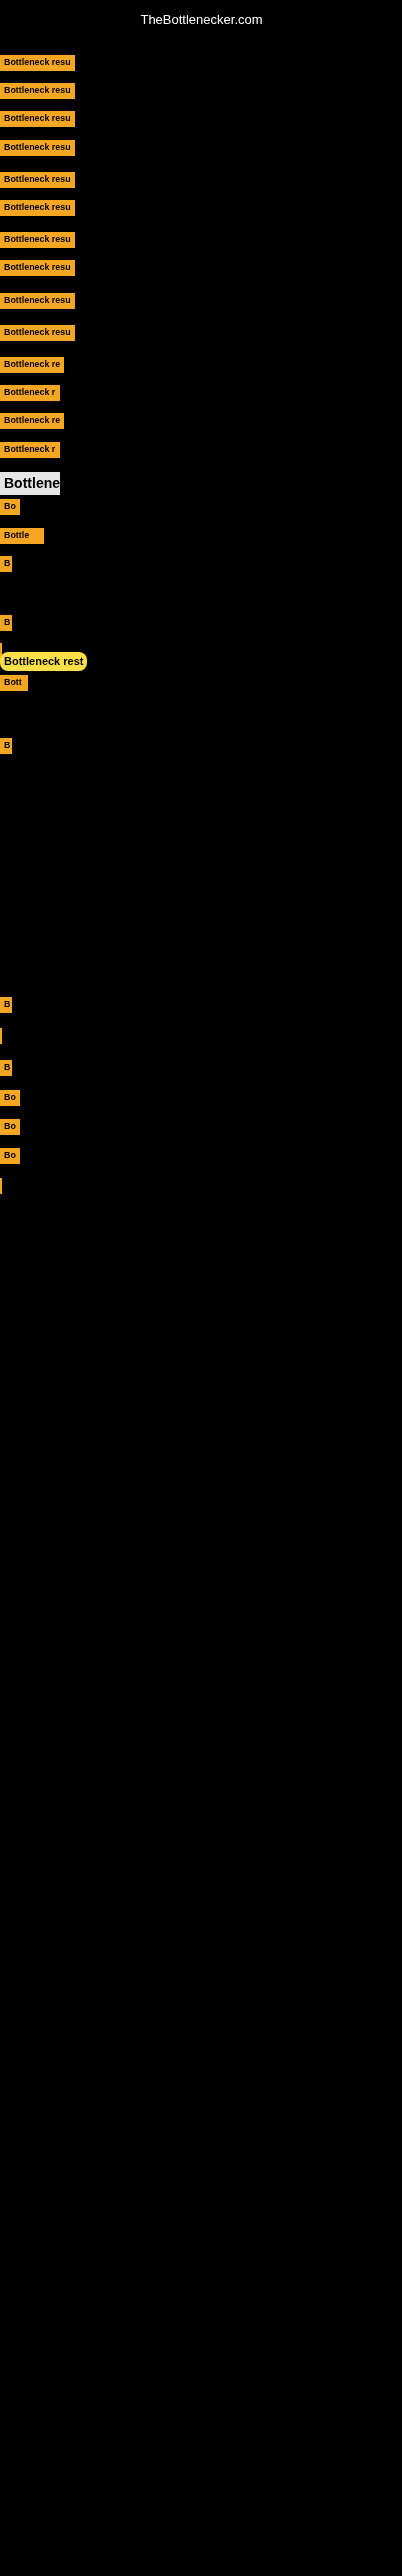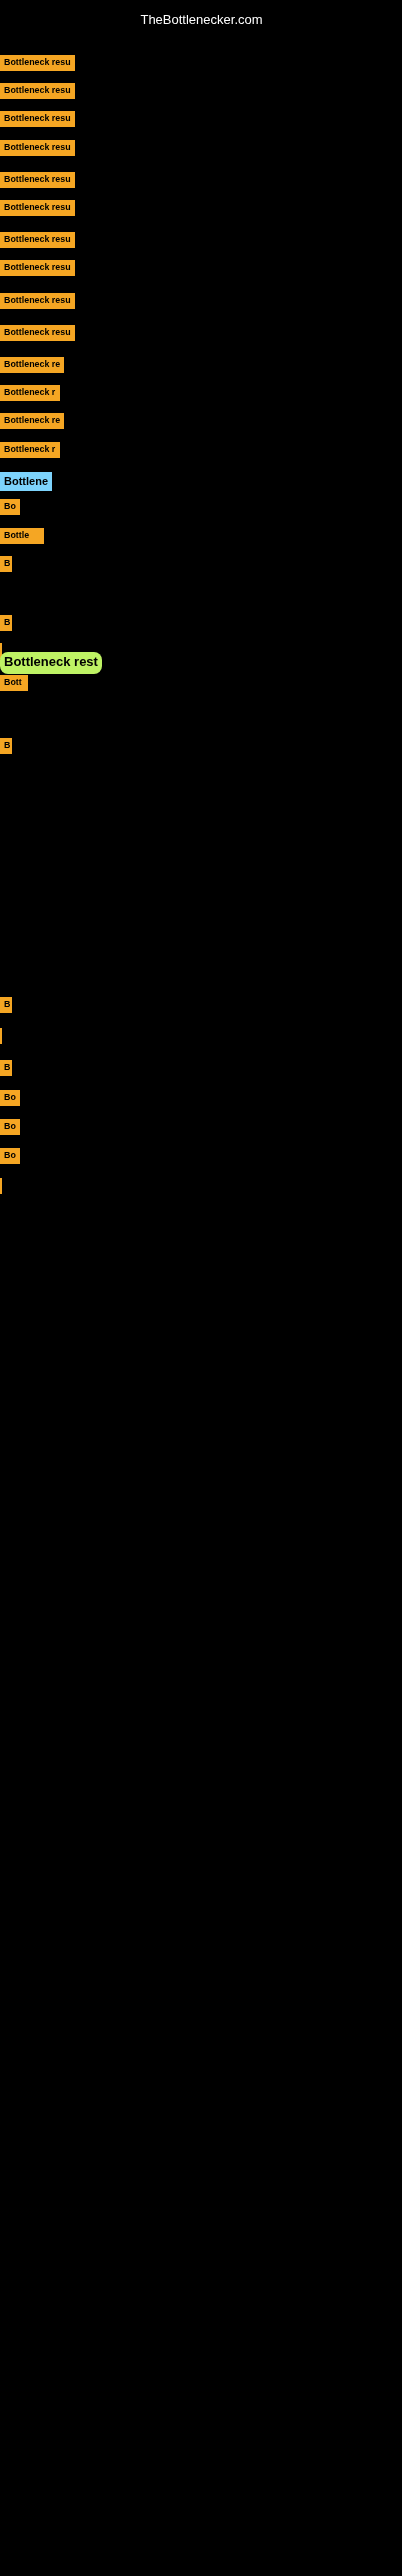--- a/index.html
+++ b/index.html
@@ -67,21 +67,21 @@
     <div style="position: absolute; top: 346px; left: 0px; display: flex; align-items: center;">
       <div style="background-color: #f5a623; color: #000; font-size: 8.9px; font-weight: bold; padding: 2.4px 4px; white-space: nowrap; display: inline-block; min-width: 60px; max-width: 81px; overflow: hidden; line-height: 1.3;">Bottleneck r</div>
     </div>
     <div style="position: absolute; top: 374px; left: 0px; display: flex; align-items: center;">
       <div style="background-color: #f5a623; color: #000; font-size: 8.9px; font-weight: bold; padding: 2.4px 4px; white-space: nowrap; display: inline-block; min-width: 64px; max-width: 89px; overflow: hidden; line-height: 1.3;">Bottleneck re</div>
     </div>
     <div style="position: absolute; top: 403px; left: 0px; display: flex; align-items: center;">
       <div style="background-color: #f5a623; color: #000; font-size: 8.9px; font-weight: bold; padding: 2.4px 4px; white-space: nowrap; display: inline-block; min-width: 60px; max-width: 76px; overflow: hidden; line-height: 1.3;">Bottleneck r</div>
     </div>
     <div style="position: absolute; top: 433px; left: 0px; display: flex; align-items: center;">
-      <div style="background-color: #7dd3fc; color: #000; font-size: 11px; font-weight: bold; padding: 2.4px 4px; white-space: nowrap; display: inline-block; min-width: 52px; max-width: 60px; overflow: hidden; line-height: 1.3;">Bottlene</div>
+      <div style="background-color: #e5e5e5; color: #000; font-size: 14px; font-weight: bold; padding: 2.4px 4px; white-space: nowrap; display: inline-block; min-width: 52px; max-width: 60px; overflow: hidden; line-height: 1.3;">Bottlene</div>
     </div>
     <div style="position: absolute; top: 460px; left: 0px; display: flex; align-items: center;">
       <div style="background-color: #f5a623; color: #000; font-size: 8.9px; font-weight: bold; padding: 2.4px 4px; white-space: nowrap; display: inline-block; min-width: 20px; max-width: 24px; overflow: hidden; line-height: 1.3;">Bo</div>
     </div>
     <div style="position: absolute; top: 489px; left: 0px; display: flex; align-items: center; justify-content: center;">
       <div style="background-color: #f5a623; color: #000; font-size: 8.9px; font-weight: bold; padding: 2.4px 4px; white-space: nowrap; display: inline-block; min-width: 44px; max-width: 52px; overflow: hidden; line-height: 1.3;">Bottle</div>
     </div>
     <div style="position: absolute; top: 517px; left: 0px; display: flex; align-items: center;">
       <div style="background-color: #f5a623; color: #000; font-size: 8.9px; font-weight: bold; padding: 2.4px 4px; white-space: nowrap; display: inline-block; min-width: 9.7px; max-width: 12px; overflow: hidden; line-height: 1.3;">B</div>
     </div>
@@ -112,16 +112,16 @@
     <div style="position: absolute; top: 1080px; left: 0px; display: flex; align-items: center;">
       <div style="background-color: #f5a623; color: #000; font-size: 8.9px; font-weight: bold; padding: 2.4px 4px; white-space: nowrap; display: inline-block; min-width: 19.3px; max-width: 22.5px; overflow: hidden; line-height: 1.3;">Bo</div>
     </div>
     <div style="position: absolute; top: 1109px; left: 0px; display: flex; align-items: center;">
       <div style="background-color: #f5a623; color: #000; font-size: 8.9px; font-weight: bold; padding: 2.4px 4px; white-space: nowrap; display: inline-block; min-width: 19.3px; max-width: 22.5px; overflow: hidden; line-height: 1.3;">Bo</div>
     </div>
     <div style="position: absolute; top: 1139px; left: 0px; display: flex; align-items: center;">
       <div style="width: 1.6px; height: 16px; background-color: #f5a623;"></div>
     </div>
     <div style="position: absolute; top: 613px; left: 0px; display: flex; align-items: center;">
-      <div style="background-color: #bef264; color: #000; font-size: 13px; font-weight: bold; padding: 2.4px 4px; white-space: nowrap; display: inline-block; overflow: hidden; line-height: 1.3; border-radius: 8px;">Bottleneck rest</div>
+      <div style="background-color: #fde047; color: #000; font-size: 11px; font-weight: bold; padding: 2.4px 4px; white-space: nowrap; display: inline-block; overflow: hidden; line-height: 1.3; border-radius: 8px;">Bottleneck rest</div>
     </div>
   </div>
 
 
 </body></html>

